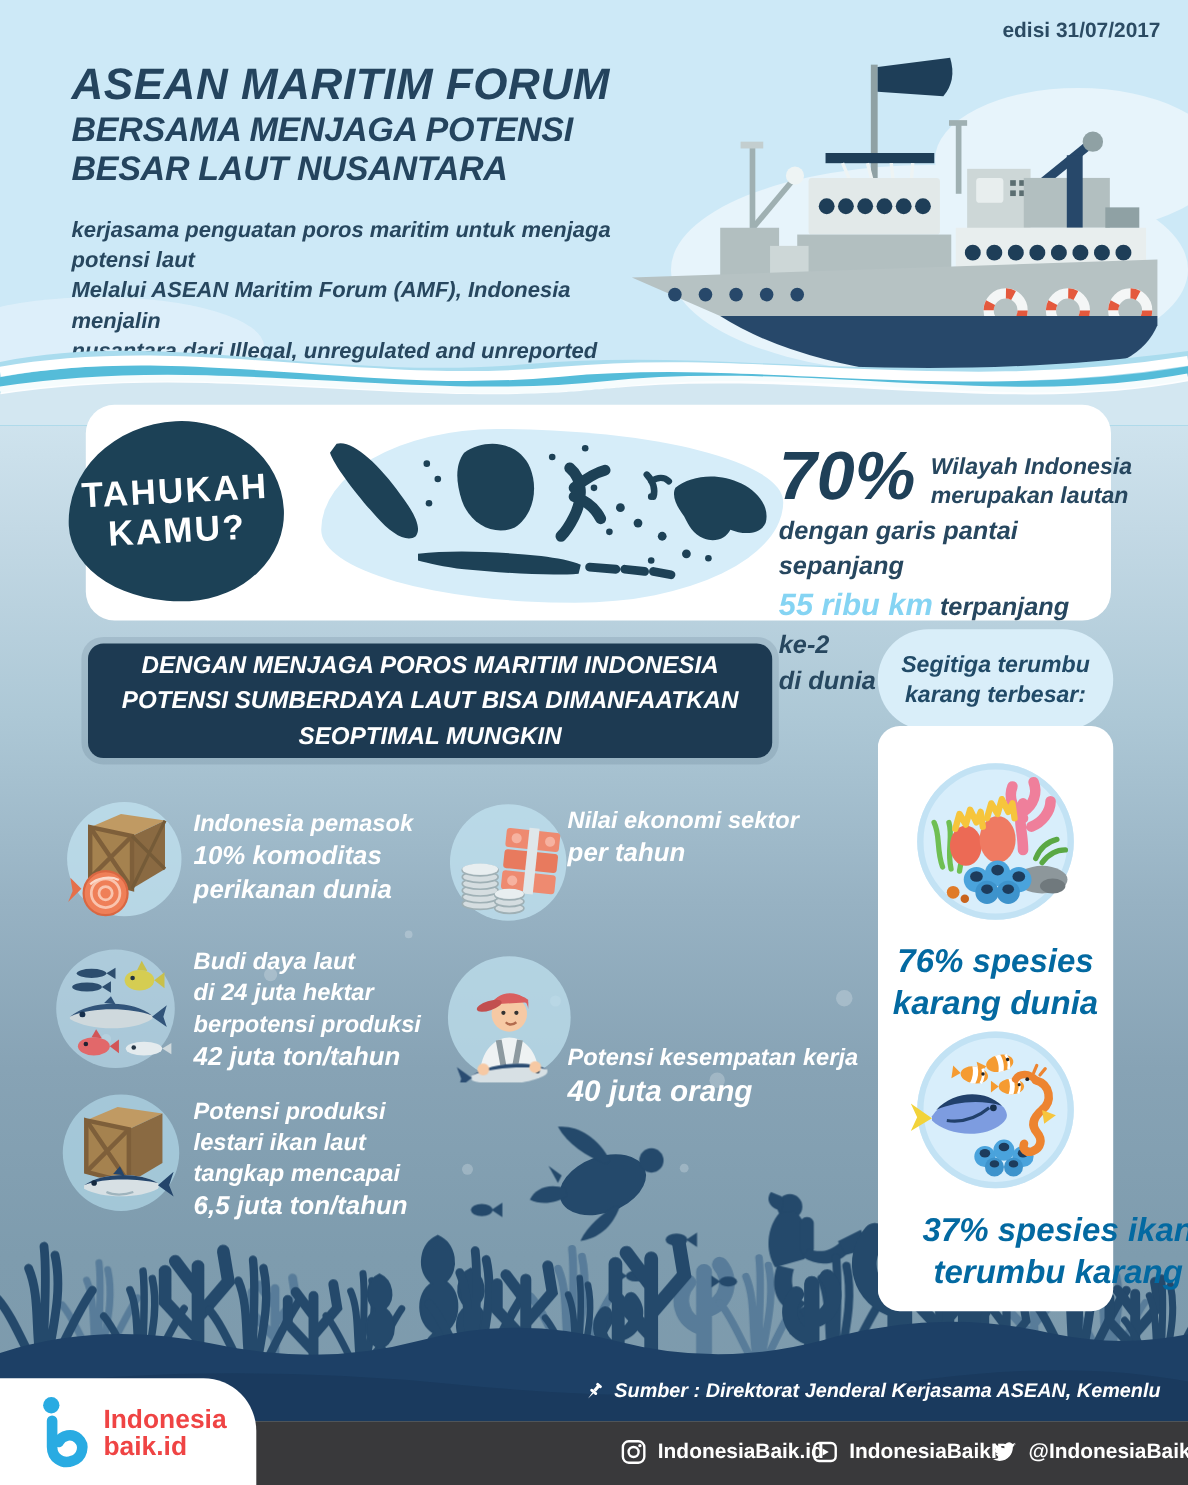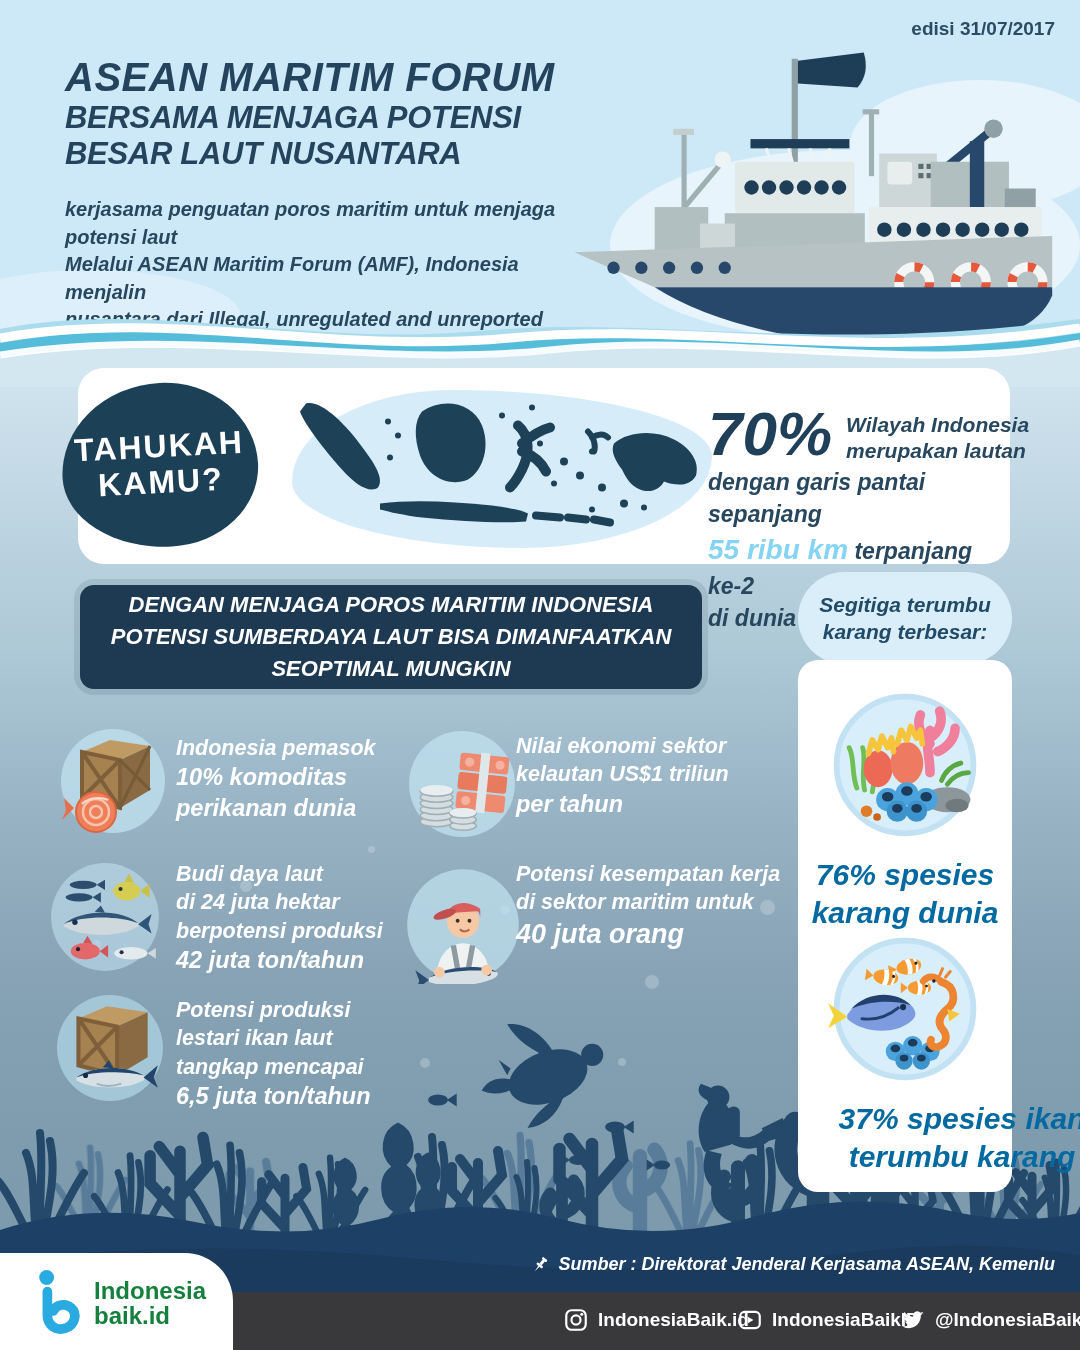--- a/index.html
+++ b/index.html
@@ -39,21 +39,21 @@
               align-items:center;justify-content:center;}
   .cloudlabel div{font-style:italic;font-weight:700;font-size:21px;color:#214a67;line-height:1.3;}
   .fact div{font-style:italic;font-weight:700;font-size:30px;color:#0369a1;
             line-height:1.25;text-align:center;}
   .source{color:#fff;font-style:italic;font-weight:700;font-size:18px;display:flex;
           align-items:center;gap:8px;}
   .footerbar{background:#39393b;}
   .hashtag{color:#fff;font-weight:700;font-size:27px;}
   .social{display:flex;align-items:center;gap:9px;color:#fff;font-weight:700;font-size:19px;}
   .logocard{background:#ffffff;border-top-right-radius:48px;}
-  .logotext{color:#15803d;font-weight:800;font-size:24px;line-height:1.04;}
+  .logotext{color:#ef4444;font-weight:800;font-size:24px;line-height:1.04;}
 </style>
 </head>
 <body>
 
 <div class="page">
 
   <div class="abs sky"></div>
   <div class="abs sea"></div>
   <div class="abs cloud" style="left:610px;top:150px;width:470px;height:190px;"></div>
   <div class="abs cloud" style="left:850px;top:80px;width:260px;height:130px;"></div>
@@ -504,21 +504,20 @@
         <ellipse cx="56" cy="96" rx="13" ry="4.5"></ellipse>
           <ellipse cx="56" cy="90" rx="13" ry="4.5"></ellipse>
         <ellipse cx="56" cy="84" rx="13" ry="4.5"></ellipse>
       </g>
       <ellipse cx="30" cy="61" rx="16" ry="5" fill="#e8eef0"></ellipse>
       <ellipse cx="56" cy="83" rx="13" ry="4.5" fill="#e8eef0"></ellipse>
     </svg>
   </div>
   <div class="abs stat" style="left:516px;top:732px;">
     <div class="r">Nilai ekonomi sektor</div>
-    <div class="r">kelautan US$1 triliun</div>
     <div class="b">per tahun</div>
   </div>
 
   <div class="abs" style="left:404px;top:866px;width:118px;height:118px;">
     <svg width="118" height="118" viewBox="0 0 110 110">
       <circle cx="55" cy="55" r="52" fill="#bfe0ee" opacity=".75"></circle>
       <path d="M30 106 C30 82 44 72 55 72 C66 72 80 82 80 106 Z" fill="#eef2f3"></path>
       <path d="M46 74 L50 96 M64 74 L60 96" stroke="#8d9aa0" stroke-width="5"></path>
       <circle cx="55" cy="52" r="15" fill="#f6c9a4"></circle>
       <path d="M40 48 C40 30 72 30 71 48 L71 42 L40 44 Z" fill="#d95f5f"></path>
@@ -530,23 +529,22 @@
       <g transform="translate(55,102) rotate(-4)">
         <path d="M-32 0 C-16 -10 18 -10 32 -1 C33 1 32 3 30 4 C16 11 -16 11 -32 4 Z" fill="#d7e0e4"></path>
         <path d="M-32 0 C-16 -10 18 -10 32 -1 C14 -5 -14 -6 -32 0 Z" fill="#2a4c72"></path>
         <path d="M-32 2 L-44 -8 L-41 2 L-44 10 Z" fill="#2a4c72"></path>
         <circle cx="24" cy="0" r="2" fill="#14293f"></circle>
       </g>
       <circle cx="33" cy="99" r="5" fill="#f6c9a4"></circle>
       <circle cx="77" cy="97" r="5" fill="#f6c9a4"></circle>
     </svg>
   </div>
-  <div class="abs stat" style="left:516px;top:860px;">
+  <div class="abs stat" style="left:516px;top:947px;">
     <div class="r">Potensi kesempatan kerja</div>
-    <div class="r">di sektor maritim untuk</div>
     <div class="b xl">40 juta orang</div>
   </div>
 
   <div class="abs source" style="right:25px;top:1254px;">
     <span style="display:inline-flex;">
       <svg width="20" height="20" viewBox="0 0 24 24">
           <g fill="#ffffff" transform="rotate(40 12 12)">
         <rect x="8.5" y="2" width="7" height="3" rx="1.2"></rect>
         <rect x="10.2" y="4.5" width="3.6" height="6.5"></rect>
         <rect x="7.5" y="11" width="9" height="3" rx="1.5"></rect>

